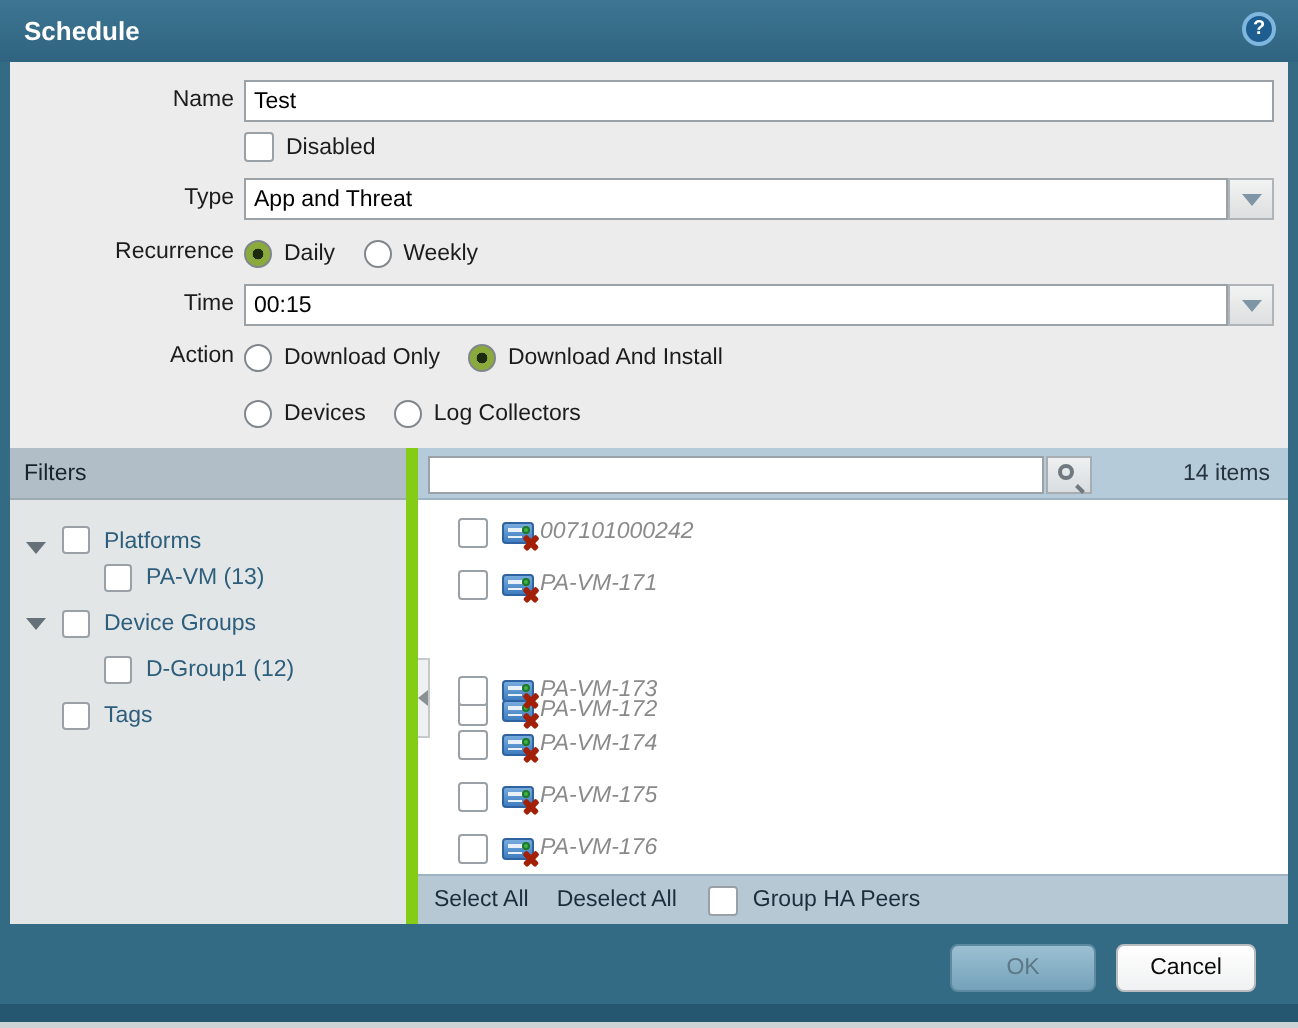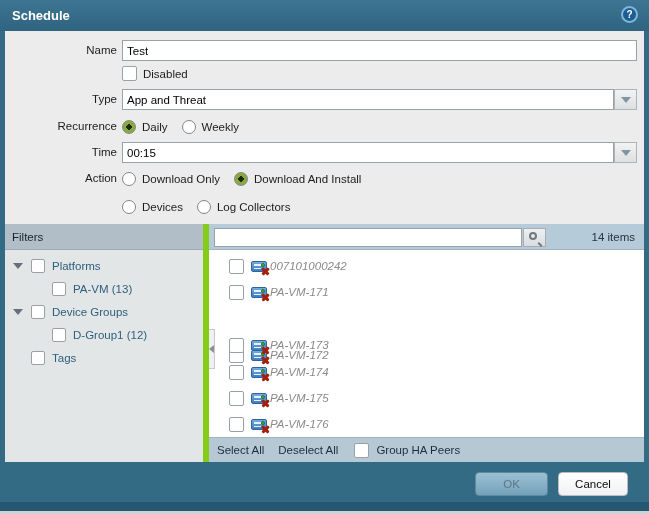--- a/index.html
+++ b/index.html
@@ -153,21 +153,21 @@
       <span class="lbl">Download Only</span>
       <span class="optgap"></span>
       <span class="radio sel"></span>
       <span class="lbl">Download And Install</span>
     </div>
   </div>
 
   <div class="left-panel">
     <div class="left-head">Filters</div>
     <div class="tree">
-      <div class="trow" style="left:8px; top:4px;">
+      <div class="trow" style="left:8px; top:4px;align-items:flex-end;">
         <span class="texp"></span>
         <span class="cb" style="width:14px;height:14px;"></span>
         <span class="tlbl">Platforms</span>
       </div>
       <div class="trow" style="left:47px; top:27px;">
         <span class="cb" style="width:14px;height:14px;"></span>
         <span class="tlbl">PA-VM (13)</span>
       </div>
       <div class="trow" style="left:8px; top:50px;">
         <span class="texp"></span>

